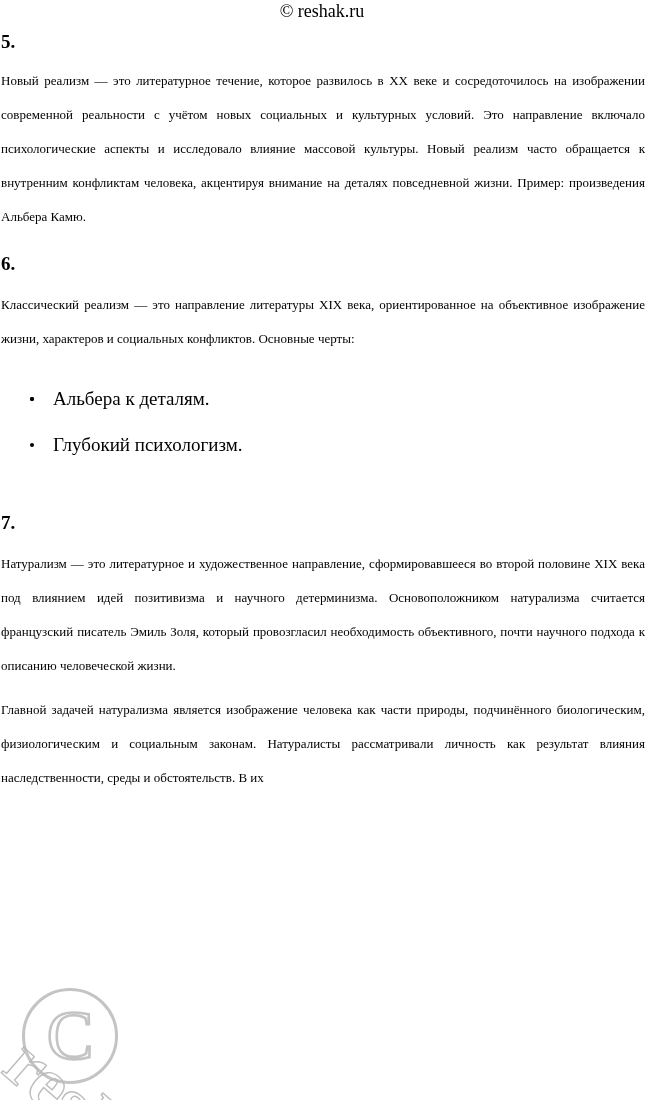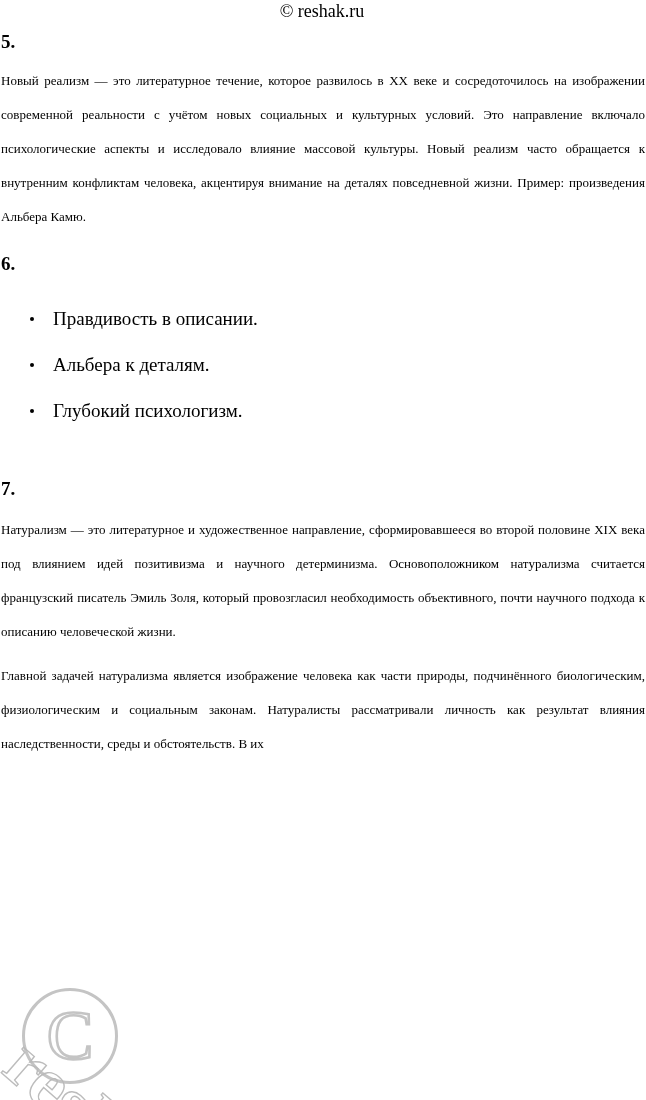--- a/index.html
+++ b/index.html
@@ -162,27 +162,27 @@
     <div class="gap-8"></div>
 
     <div class="qnum">5.</div>
     <div class="gap-10"></div>
     <p class="para">Новый реализм — это литературное течение, которое развилось в XX веке и сосредоточилось на изображении современной реальности с учётом новых социальных и культурных условий. Это направление включало психологические аспекты и исследовало влияние массовой культуры. Новый реализм часто обращается к внутренним конфликтам человека, акцентируя внимание на деталях повседневной жизни. Пример: произведения Альбера Камю.</p>
 
     <div class="gap-18"></div>
 
     <div class="qnum">6.</div>
     <div class="gap-12"></div>
+    <p class="para">Классический реализм — это направление литературы XIX века, ориентированное на объективное изображение жизни, характеров и социальных конфликтов. Основные черты:</p>
 
     <div class="gap-14"></div>
 
     <ul class="bullets">
       <li>
         <span class="bullet-dot"></span>
-        <span>Правдивость в описании.</span>
       </li>
       <li>
         <span class="bullet-dot"></span>
         <span>Альбера к деталям.</span>
       </li>
       <li>
         <span class="bullet-dot"></span>
         <span>Глубокий психологизм.</span>
       </li>
     </ul>

